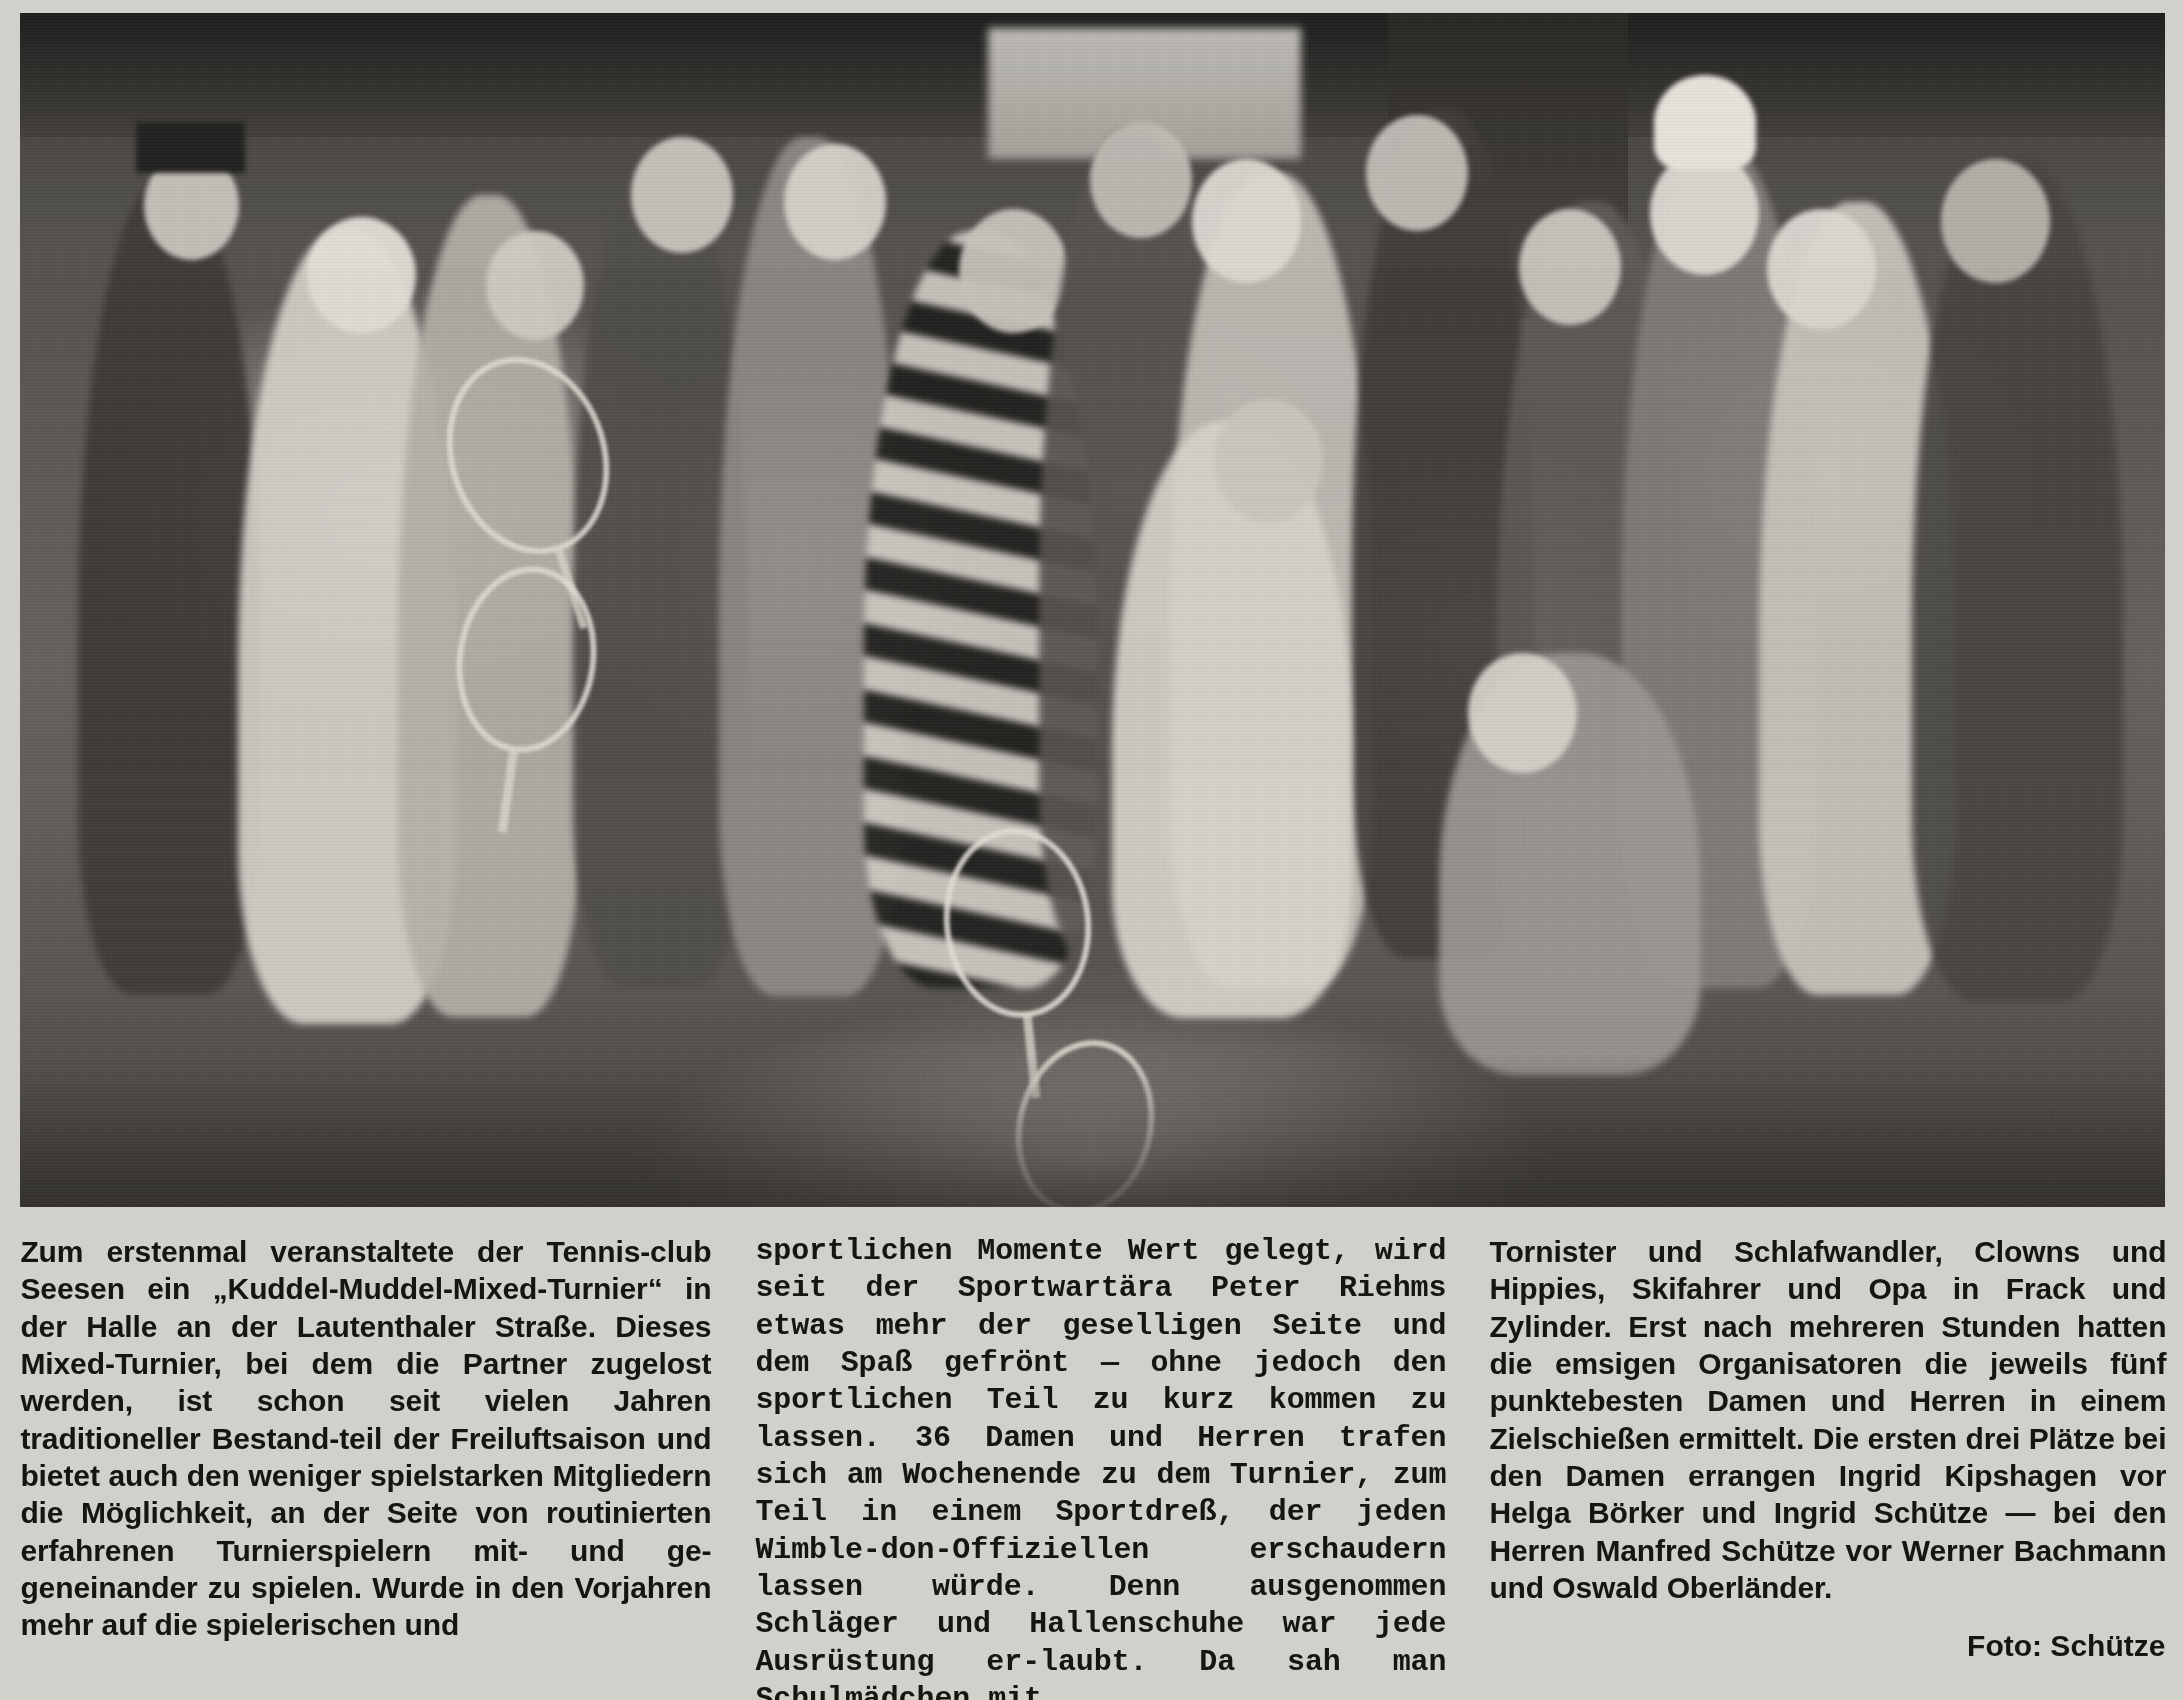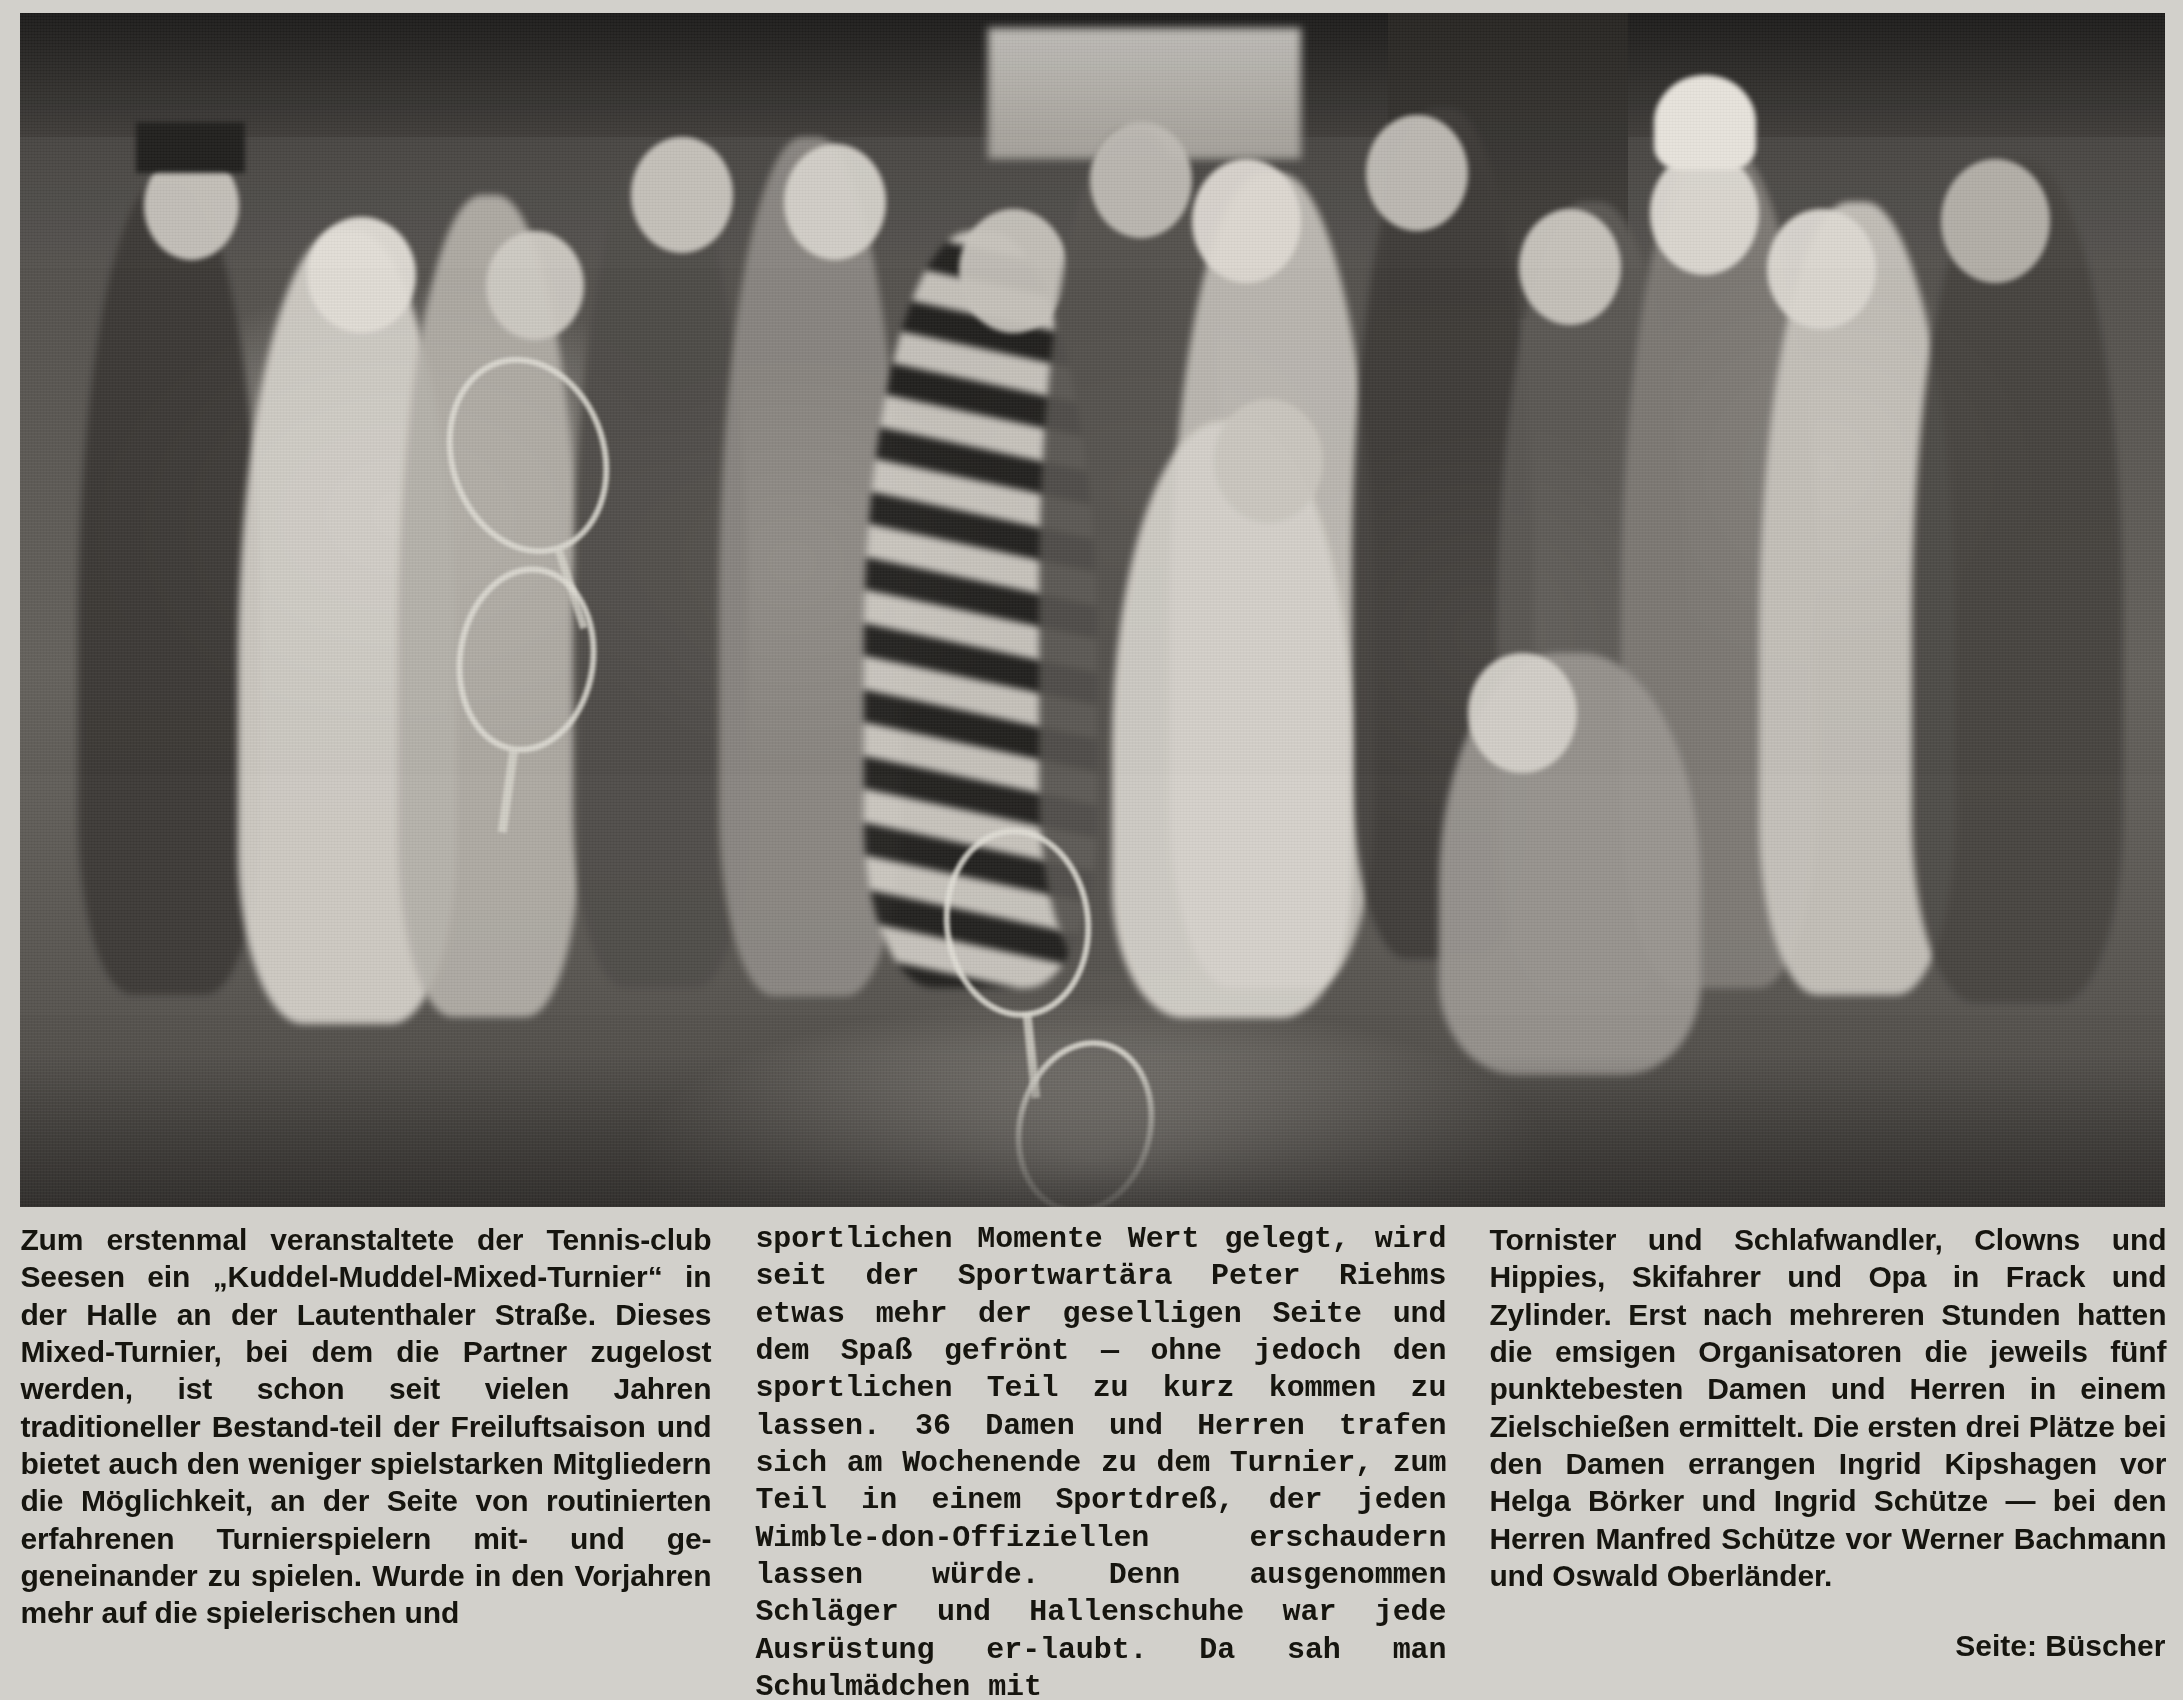--- a/index.html
+++ b/index.html
@@ -103,21 +103,21 @@
   
   #text-area {
     position: absolute;
     left: 20.4px;
     top: 1221px;
     width: 2145px;
     height: 451px;
   }
   .col {
     position: absolute;
-    top: 0;
+    top: 12px;
     width: 691px;
     font-family: "Liberation Sans", sans-serif;
     font-weight: bold;
     font-size: 30px;
     line-height: 1.245;
     color: #16150f;
     text-align: justify;
     text-justify: inter-word;
     letter-spacing: -0.1px;
     -webkit-hyphens: manual;
@@ -202,17 +202,17 @@
 
       <div class="shape" id="floor-shadow"></div>
       <div id="grain"></div>
     </div>
   </div>
 
   <div id="text-area">
     <div class="col" id="col1">Zum erstenmal veranstaltete der Tennis-club Seesen ein „Kuddel-Muddel-Mixed-Turnier“ in der Halle an der Lautenthaler Straße. Dieses Mixed-Turnier, bei dem die Partner zugelost werden, ist schon seit vielen Jahren traditioneller Bestand-teil der Freiluftsaison und bietet auch den weniger spielstarken Mitgliedern die Möglichkeit, an der Seite von routinierten erfahrenen Turnierspielern mit- und ge-geneinander zu spielen. Wurde in den Vorjahren mehr auf die spielerischen und</div>
     <div class="col" id="col2">sportlichen Momente Wert gelegt, wird seit der Sportwartära Peter Riehms etwas mehr der geselligen Seite und dem Spaß gefrönt — ohne jedoch den sportlichen Teil zu kurz kommen zu lassen. 36 Damen und Herren trafen sich am Wochenende zu dem Turnier, zum Teil in einem Sportdreß, der jeden Wimble-don-Offiziellen erschaudern lassen würde. Denn ausgenommen Schläger und Hallenschuhe war jede Ausrüstung er-laubt. Da sah man Schulmädchen mit</div>
     <div class="col" id="col3">Tornister und Schlafwandler, Clowns und Hippies, Skifahrer und Opa in Frack und Zylinder. Erst nach mehreren Stunden hatten die emsigen Organisatoren die jeweils fünf punktebesten Damen und Herren in einem Zielschießen ermittelt. Die ersten drei Plätze bei den Damen errangen Ingrid Kipshagen vor Helga Börker und Ingrid Schütze — bei den Herren Manfred Schütze vor Werner Bachmann und Oswald Oberländer.</div>
-    <div class="credit">Seite: Büscher</div>
+    <div class="credit">Foto: Schütze</div>
   </div>
 
 </div>
 
 
 </body></html>

